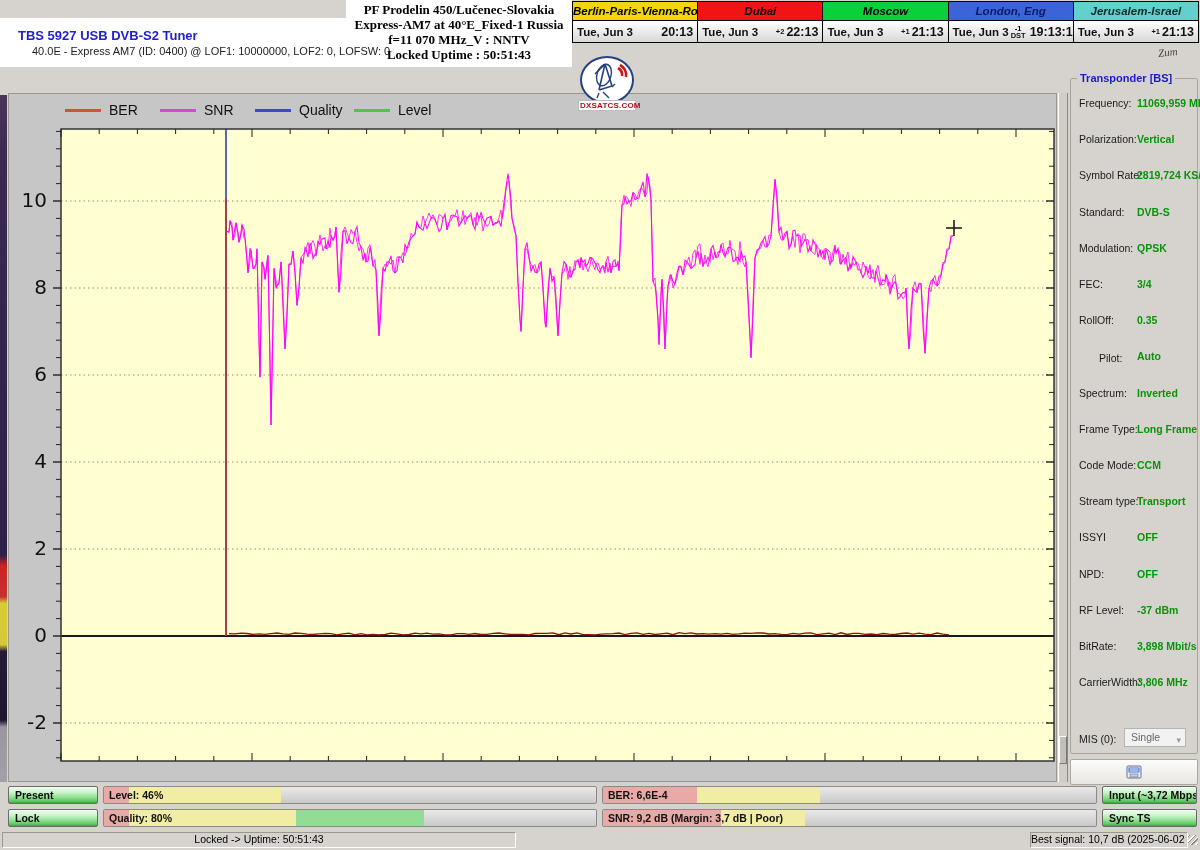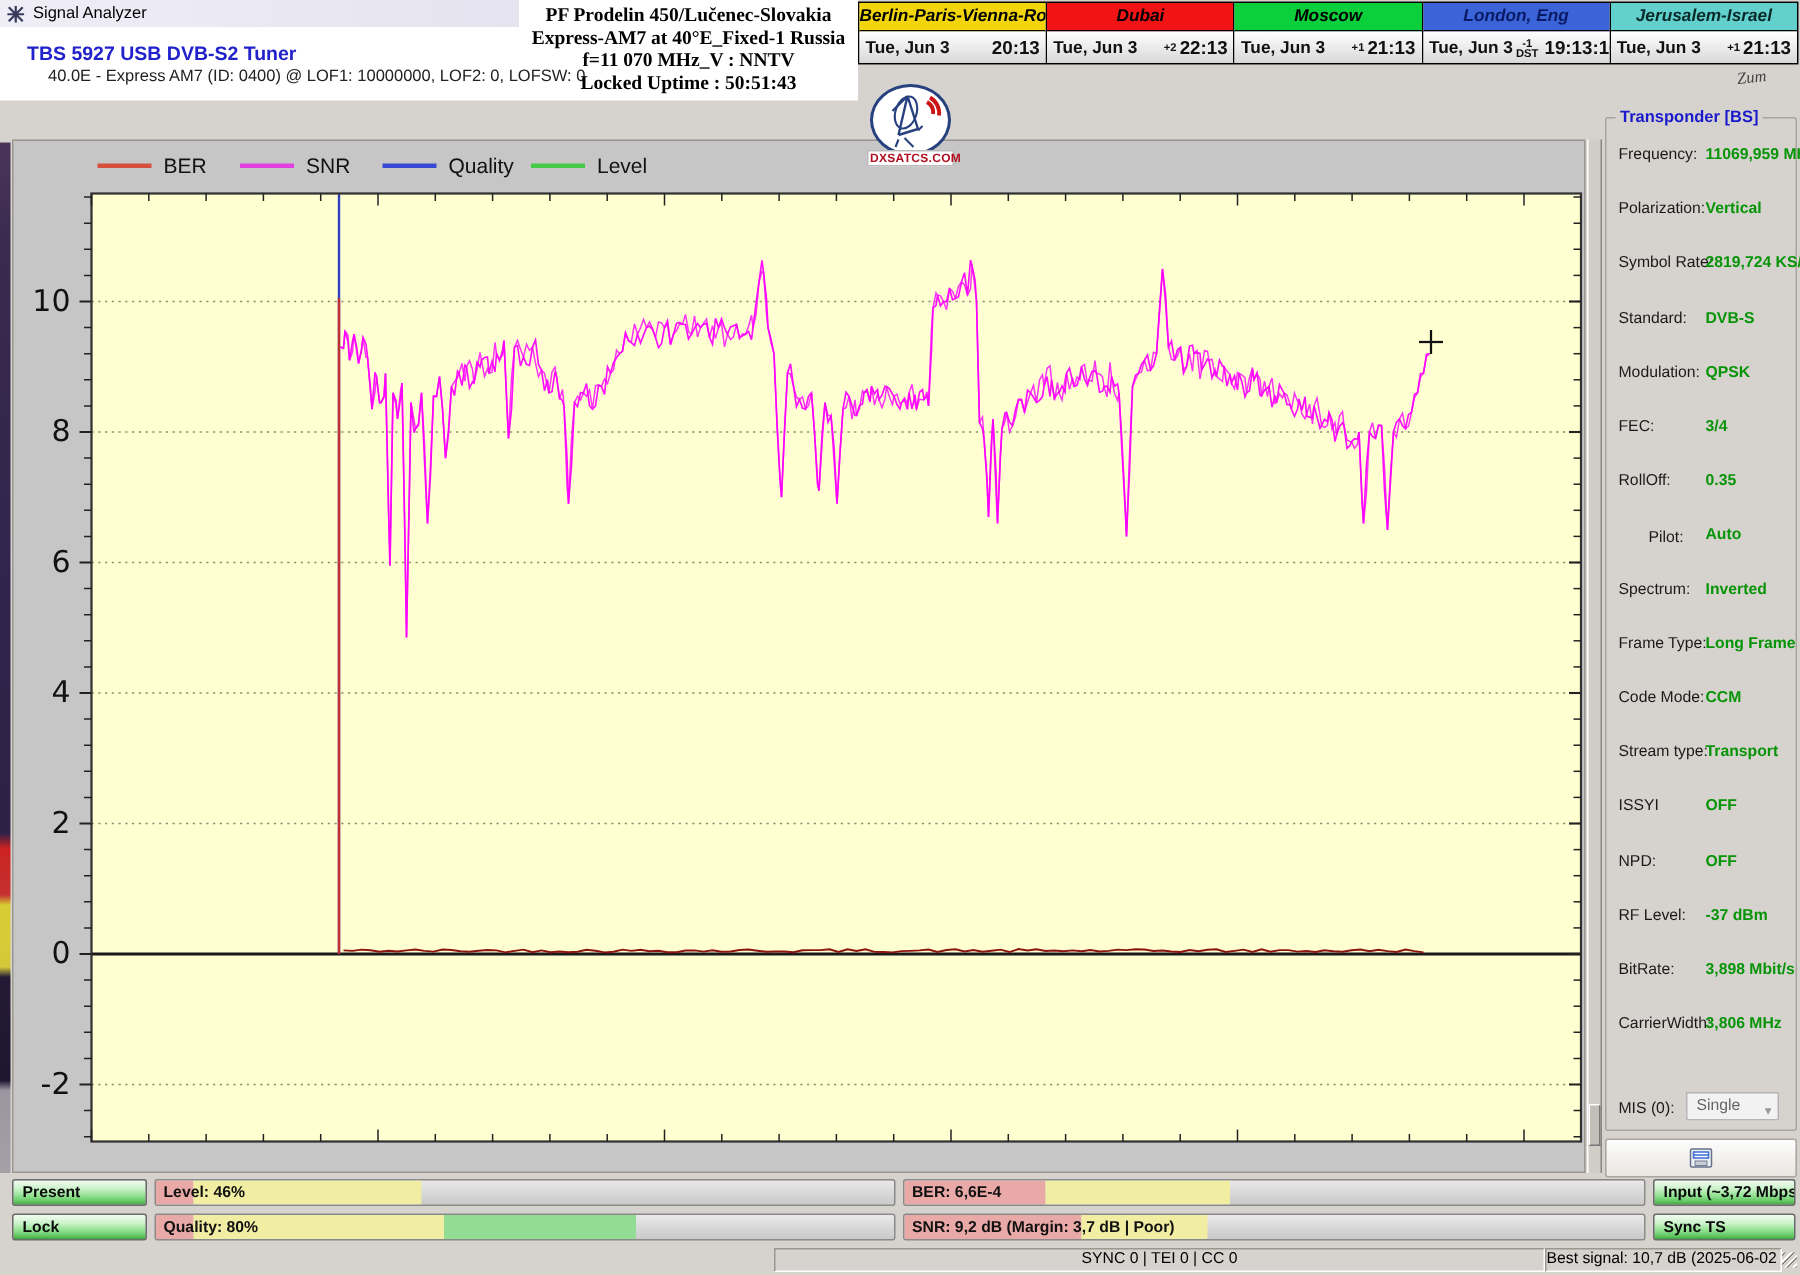--- a/index.html
+++ b/index.html
@@ -95,26 +95,20 @@
   .sb-cell{position:absolute;top:0;height:14px;border:1px solid;border-color:#9a978f #ffffff #ffffff #9a978f;
            font-size:10.5px;color:#000;text-align:center;line-height:13px;overflow:hidden;white-space:nowrap;}
   .sb-grip{position:absolute;right:2px;top:3px;width:10px;height:10px;
            background:repeating-linear-gradient(135deg,#fff 0 1px,#8a877f 1px 2px,transparent 2px 4px);}
 </style>
 </head>
 <body>
 
 <div class="screen">
 
-  <div class="titlebar">
-    <svg width="13" height="13" viewBox="0 0 14 14">
-      <path d="M2 12 L12 2 M2 2 L12 12 M7 1 L7 13 M1 7 L13 7" stroke="#39395c" stroke-width="1.6" fill="none"></path>
-    </svg>
-    <span class="apptitle">Signal Analyzer</span>
-  </div>
 
   <div class="hdr-mid-bg"></div>
   <div class="hdr-left-bg"></div>
   <div class="tuner-title">TBS 5927 USB DVB-S2 Tuner</div>
   <div class="tuner-sub">40.0E - Express AM7 (ID: 0400) @ LOF1: 10000000, LOF2: 0, LOFSW: 0</div>
 
   <div class="site-hdr">
     <div>PF Prodelin 450/Lučenec-Slovakia</div>
     <div>Express-AM7 at 40°E_Fixed-1 Russia</div>
     <div>f=11 070 MHz_V : NNTV</div>
@@ -450,17 +444,17 @@
       <div class="bar" style="left: 602px; top: 809px; width: 495px;">
         <div class="bar-seg" style="left: 0%; width: 24%; background: rgb(233, 169, 166);"></div>
         <div class="bar-seg" style="left: 24%; width: 17%; background: rgb(241, 237, 162);"></div>
         <div class="bar-label">SNR: 9,2 dB (Margin: 3,7 dB | Poor)</div>
       </div>
       <div class="ind-btn" style="left: 1102px; top: 809px; width: 95px;">Sync TS</div>
     </div>
 
   <div class="statusbar" id="statusbar">
     <div class="sb-grip"></div>
-      <div class="sb-cell" style="left: 516px; width: 512px;">SYNC 0 | TEI 0 | CC 0</div>
+  <div class="sb-cell" style="left: 2px; width: 512px;">Locked -&gt; Uptime: 50:51:43</div>
       <div class="sb-cell" style="left: 1030px; width: 156px;">Best signal: 10,7 dB (2025-06-02 13:17)</div>
     </div>
 
 </div>
 
 </body></html>

